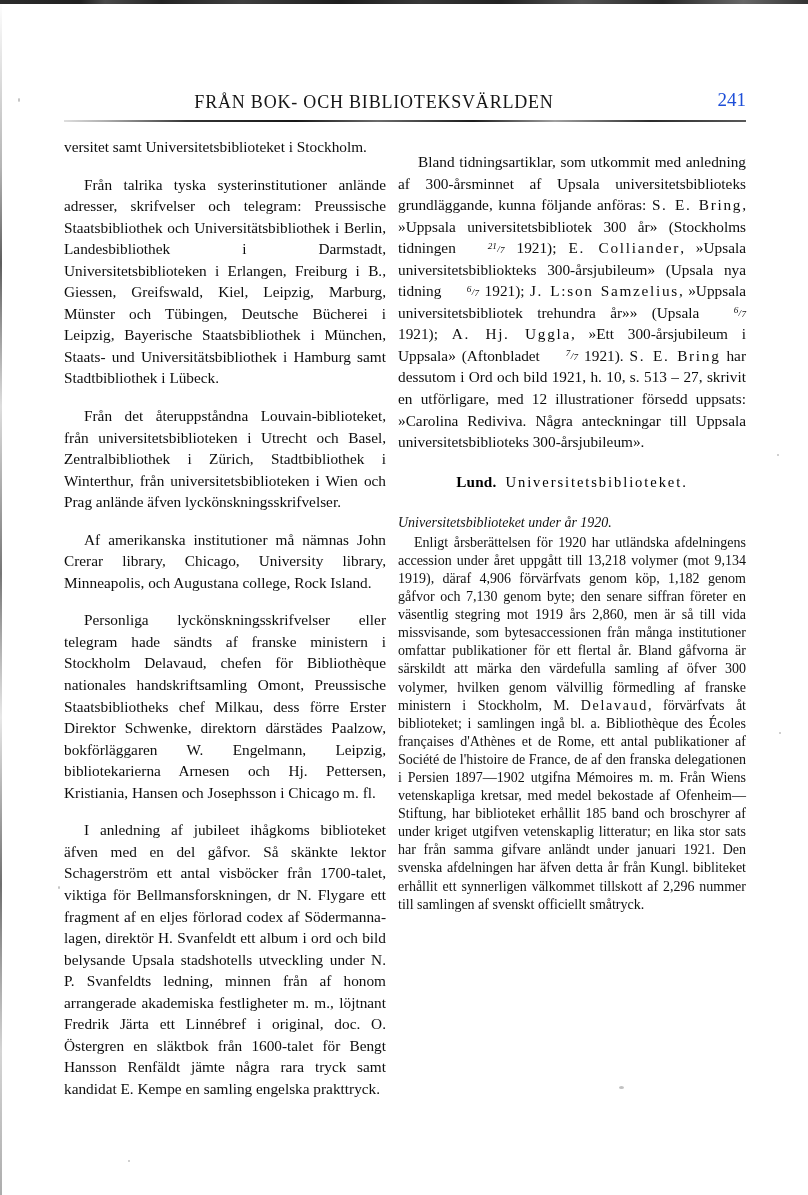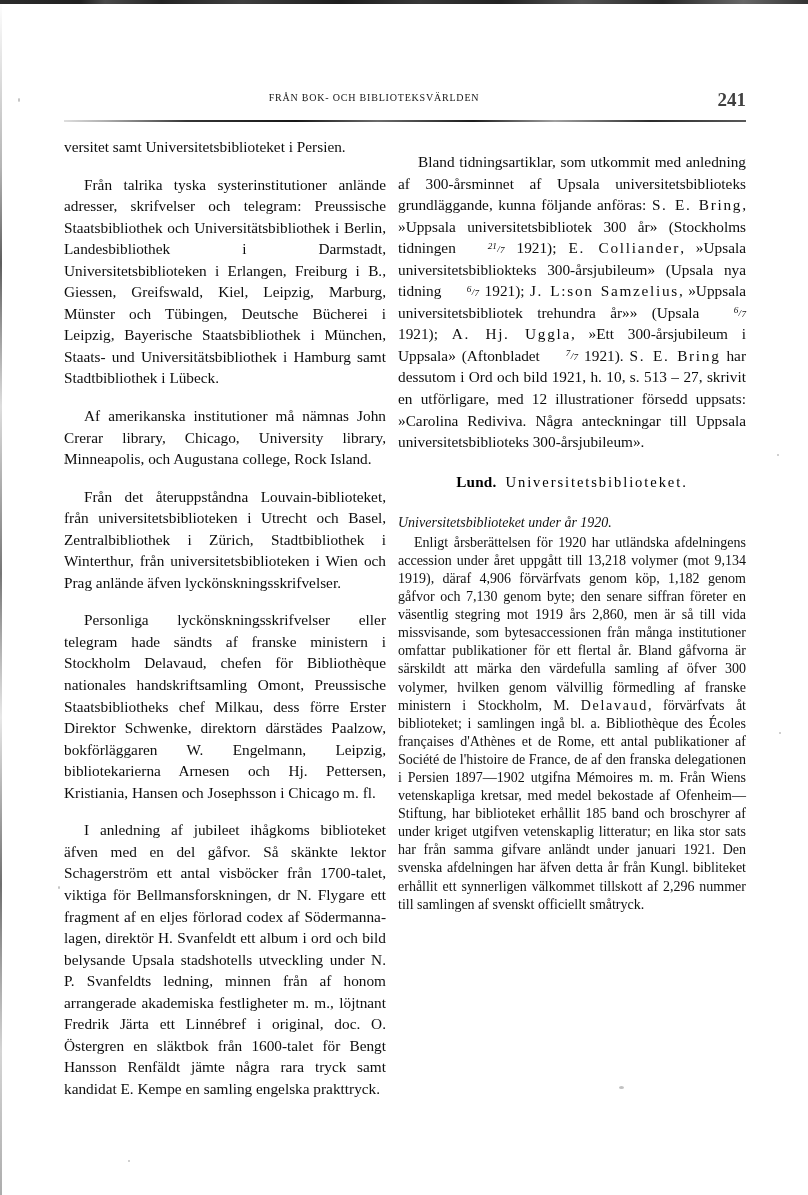--- a/index.html
+++ b/index.html
@@ -56,33 +56,33 @@
     top: 92px;
     width: 682px;
     height: 26px;
   }
   .rh-title {
     position: absolute;
     left: 0;
     top: 0;
     width: 620px;
     text-align: center;
-    font-size: 10px;
+    font-size: 18px;
     letter-spacing: 0.8px;
     font-family: "Liberation Serif", serif;
     color: #161616;
     white-space: nowrap;
   }
   .rh-folio {
     position: absolute;
     right: 0;
     top: -3px;
     font-size: 19px;
-    font-weight: bold;
-    color: #404040;
+    font-weight: normal;
+    color: #1d4ed8;
     text-align: center;
   }
   .head-rule {
     position: absolute;
     left: 64px;
     top: 120px;
     width: 682px;
     height: 2px;
     background: linear-gradient(90deg,
       rgba(190,190,190,0.5) 0%, rgba(110,110,110,0.55) 6%,
@@ -198,24 +198,24 @@
   <div class="speck" style="left:619px; top:1086px; width:5px; height:3px;"></div>
   <div class="speck" style="left:128px; top:1160px; width:2px; height:2px;"></div>
 
   <div class="running-head">
     <div class="rh-title">FRÅN BOK- OCH BIBLIOTEKSVÄRLDEN</div>
     <div class="rh-folio">241</div>
   </div>
   <div class="head-rule"></div>
 
   <div class="col col-left body-text">
-    <p class="noindent">versitet samt Universitetsbiblioteket i Persien.</p>
+    <p class="noindent">versitet samt Universitetsbiblioteket i Stockholm.</p>
     <p>Från talrika tyska systerinstitutioner anlände adresser, skrifvelser och telegram: Preussische Staatsbibliothek och Universitätsbibliothek i Berlin, Landesbibliothek i Darmstadt, Universitetsbiblioteken i Erlangen, Freiburg i B., Giessen, Greifswald, Kiel, Leipzig, Marburg, Münster och Tübingen, Deutsche Bücherei i Leipzig, Bayerische Staatsbibliothek i München, Staats- und Universitätsbibliothek i Hamburg samt Stadtbibliothek i Lübeck.</p>
+    <p>Från det återuppståndna Louvain-biblioteket, från universitetsbiblioteken i Utrecht och Basel, Zentralbibliothek i Zürich, Stadtbibliothek i Winterthur, från universitetsbiblioteken i Wien och Prag anlände äfven lyckönskningsskrifvelser.</p>
     <p>Af amerikanska institutioner må nämnas John Crerar library, Chicago, University library, Minneapolis, och Augustana college, Rock Island.</p>
-    <p>Från det återuppståndna Louvain-biblioteket, från universitetsbiblioteken i Utrecht och Basel, Zentralbibliothek i Zürich, Stadtbibliothek i Winterthur, från universitetsbiblioteken i Wien och Prag anlände äfven lyckönskningsskrifvelser.</p>
     <p>Personliga lyckönskningsskrifvelser eller telegram hade sändts af franske ministern i Stockholm Delavaud, chefen för Bibliothèque nationales handskriftsamling Omont, Preussische Staatsbibliotheks chef Milkau, dess förre Erster Direktor Schwenke, direktorn därstädes Paalzow, bokförläggaren W. Engelmann, Leipzig, bibliotekarierna Arnesen och Hj. Pettersen, Kristiania, Hansen och Josephsson i Chicago m. fl.</p>
     <p>I anledning af jubileet ihågkoms biblioteket äfven med en del gåfvor. Så skänkte lektor Schagerström ett antal visböcker från 1700-talet, viktiga för Bellmansforskningen, dr N. Flygare ett fragment af en eljes förlorad codex af Södermanna-lagen, direktör H. Svanfeldt ett album i ord och bild belysande Upsala stadshotells utveckling under N. P. Svanfeldts ledning, minnen från af honom arrangerade akademiska festligheter m. m., löjtnant Fredrik Järta ett Linnébref i original, doc. O. Östergren en släktbok från 1600-talet för Bengt Hansson Renfäldt jämte några rara tryck samt kandidat E. Kempe en samling engelska prakttryck.</p>
   </div>
 
   <div class="col col-right">
 
     <div class="body-text">
 
       <p class="gap-before"><span>Bland tidningsartiklar, som utkommit med anledning af 300-årsminnet af Upsala universitetsbiblioteks grundläggande, kunna följande anföras: </span><span class="sp">S. E. Bring</span><span>, »Uppsala universitetsbibliotek 300 år» (Stockholms tidningen </span><span class="frac"><span class="n">21</span><span class="s">/</span><span class="d">7</span></span><span> 1921); </span><span class="sp">E. Colliander</span><span>, »Upsala universitetsbibliokteks 300-årsjubileum» (Upsala nya tidning </span><span class="frac"><span class="n">6</span><span class="s">/</span><span class="d">7</span></span><span> 1921); </span><span class="sp">J. L:son Samzelius</span><span>, »Uppsala universitetsbibliotek trehundra år»» (Upsala </span><span class="frac"><span class="n">6</span><span class="s">/</span><span class="d">7</span></span><span> 1921); </span><span class="sp">A. Hj. Uggla</span><span>, »Ett 300-årsjubileum i Uppsala» (Aftonbladet </span><span class="frac"><span class="n">7</span><span class="s">/</span><span class="d">7</span></span><span> 1921).  </span><span class="sp">S. E. Bring</span><span> har dessutom i Ord och bild 1921, h. 10, s. 513 – 27, skrivit en utförligare, med 12 illustrationer försedd uppsats: »Carolina Rediviva. Några anteckningar till Uppsala universitetsbiblioteks 300-årsjubileum».</span></p>
     </div>

